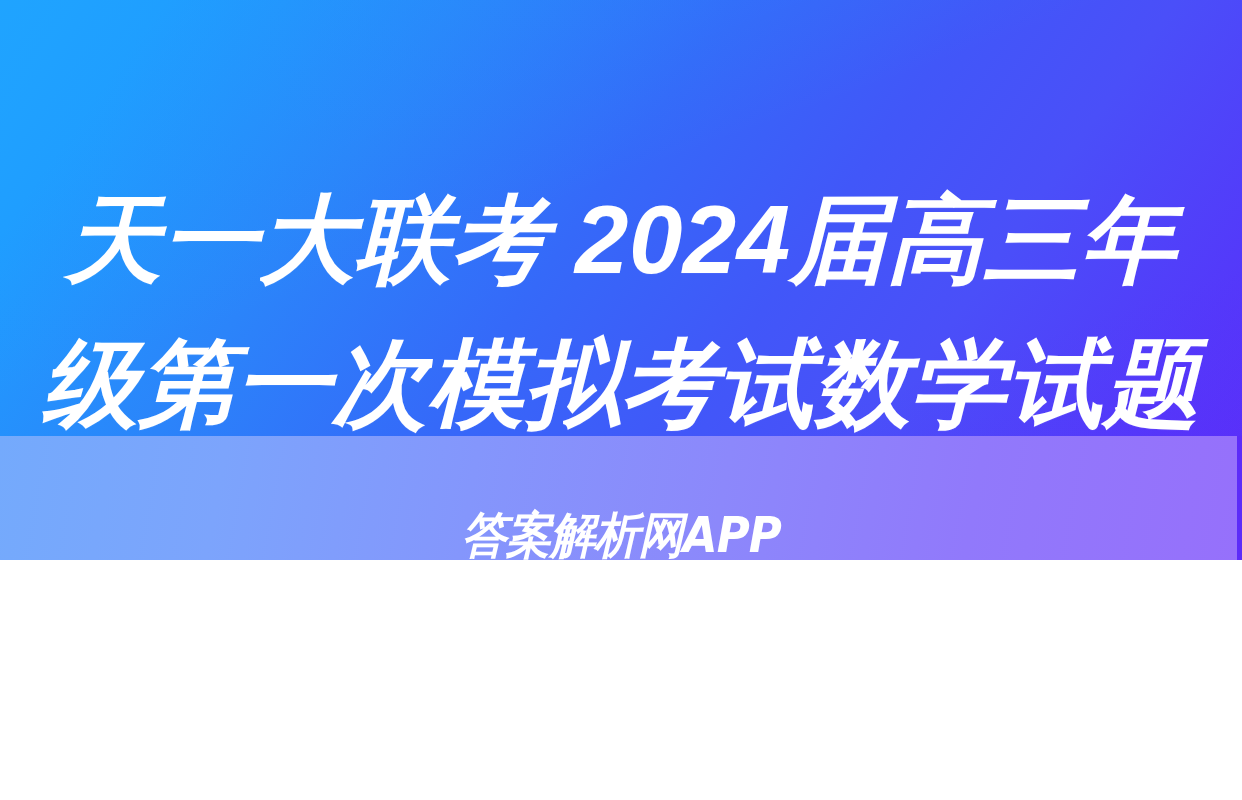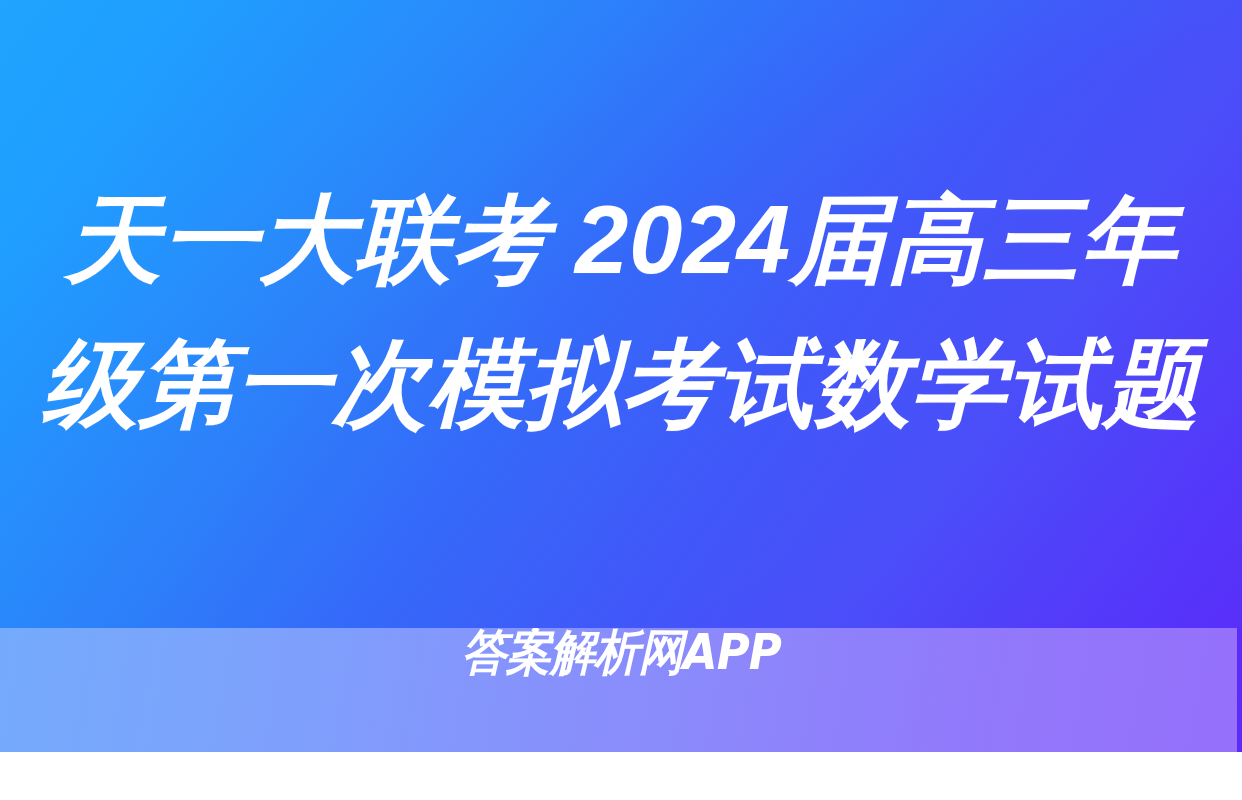--- a/index.html
+++ b/index.html
@@ -8,21 +8,21 @@
     background: #ffffff;
   }
   body {
     font-family: "Liberation Sans", "DejaVu Sans", sans-serif;
   }
 
   
   .cover-canvas {
     position: relative;
     width: 1242px;
-    height: 752px;
+    height: 560px;
     overflow: hidden;
     background: #2F6BFA;
   }
 
   
   .cover-bg {
     position: absolute;
     inset: 0;
     background: linear-gradient(125deg,
                 #1FA4FF 0%,
@@ -80,21 +80,21 @@
     bottom: 0;
     height: 124px;
     background: linear-gradient(100deg,
                 #74AAFC 0%,
                 #7CA4FC 18%,
                 #8496FC 38%,
                 #8C88FB 58%,
                 #9179FB 78%,
                 #9670FB 100%);
     display: flex;
-    align-items: flex-start;
+    align-items: flex-end;
     justify-content: center;
     overflow: hidden;
   }
 
   
   .watermark-band-edge {
     position: absolute;
     top: 0;
     right: 0;
     width: 5px;

